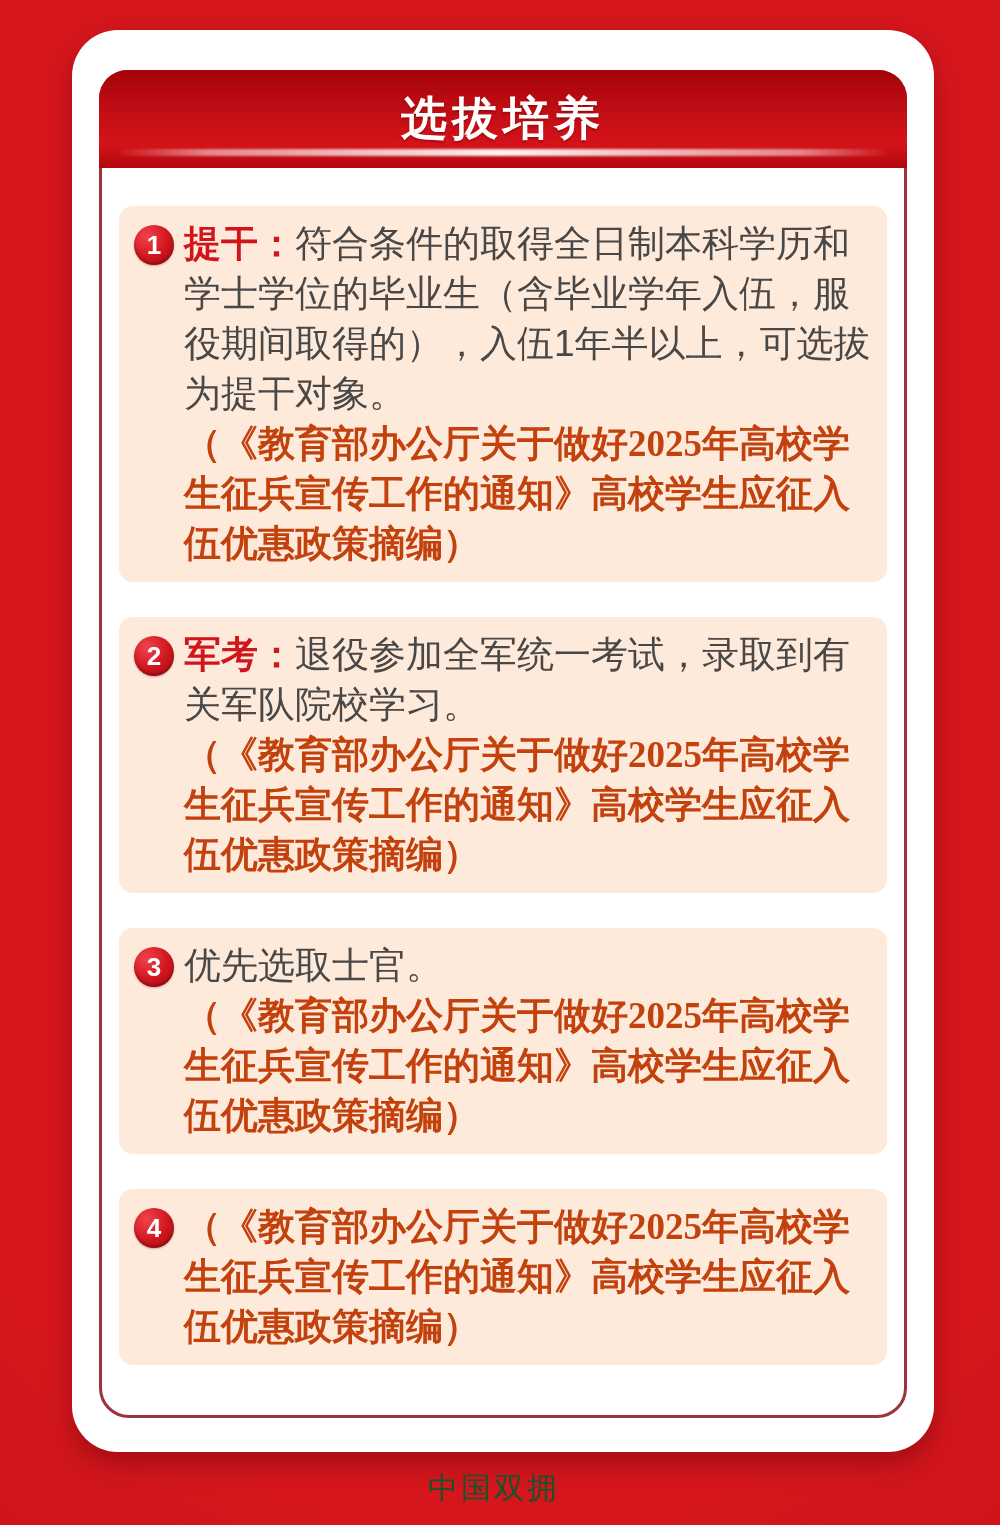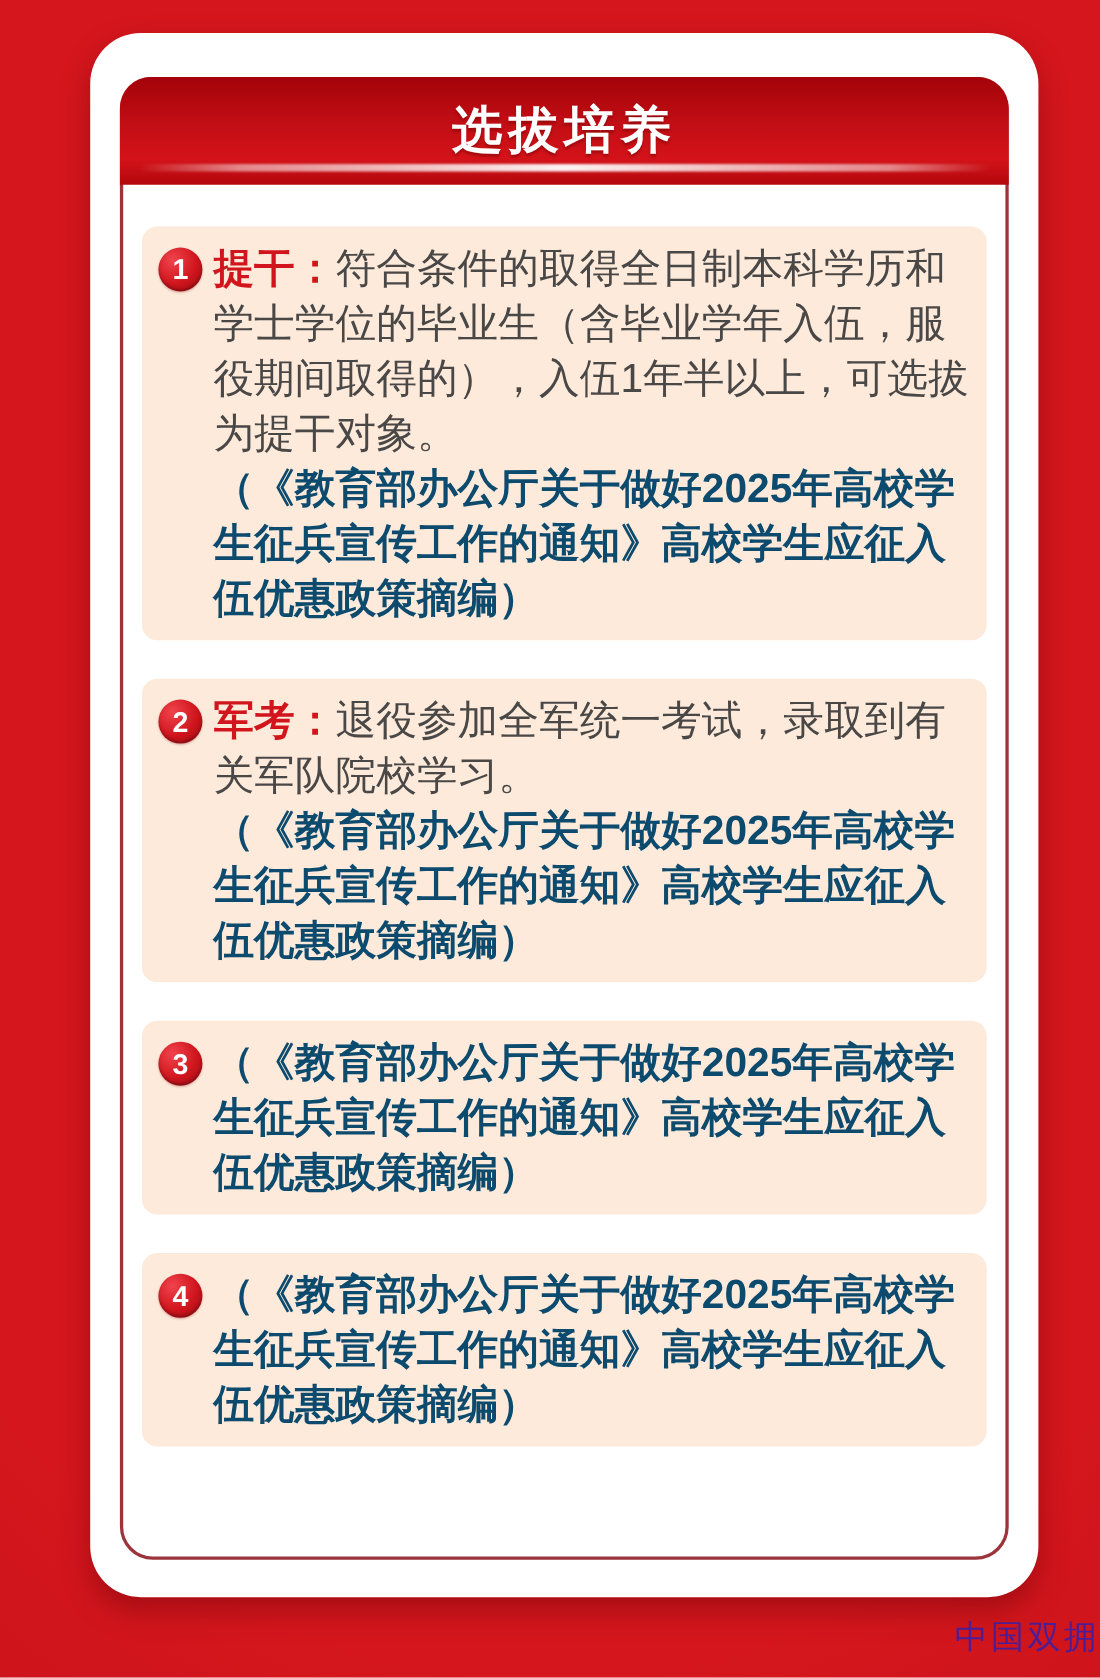--- a/index.html
+++ b/index.html
@@ -4,21 +4,21 @@
 <style>
   * { margin:0; padding:0; box-sizing:border-box; }
   html, body { width:1000px; height:1525px; overflow:hidden; }
   body {
     position:relative;
     font-family:"Liberation Sans","DejaVu Sans",sans-serif;
     background:radial-gradient(130% 105% at 50% 42%, var(--background-red,#d5161d) 55%, #bd1017 100%);
   }
 
   .card {
-    position:absolute; left:82px; top:30px; width:862px; height:1422px;
+    position:absolute; left:72px; top:30px; width:862px; height:1422px;
     background:#ffffff; border-radius:46px;
     box-shadow:0 12px 26px rgba(90,0,6,.38);
   }
 
   .panel {
     position:absolute; left:27px; top:40px; width:808px; height:1348px;
     background:#ffffff;
     border:3px solid var(--border-maroon,#9c343c);
     border-radius:30px;
   }
@@ -56,25 +56,25 @@
     flex:0 0 40px; width:40px; height:40px; margin:6px 10px 0 0;
     border-radius:50%;
     background:radial-gradient(circle at 32% 28%, #f0434c 0%, #d0151d 55%, #970c12 100%);
     box-shadow:inset 0 -2px 3px rgba(0,0,0,.28), 0 1px 2px rgba(120,0,0,.3);
     color:#ffffff; font-size:26px; font-weight:bold;
     display:flex; align-items:center; justify-content:center;
   }
 
   .text { flex:1; font-size:37px; line-height:50px; color:var(--text-gray,#4a4847); }
   .keyword { color:var(--accent-red,#d2151c); font-weight:bold; }
-  .citation { font-weight:bold; color:#0c4a6e; }
+  .citation { font-weight:bold; color:#c2410c;font-family:Liberation Serif, serif; }
 
   .footer {
-    position:absolute; left:0; right:0; top:1468px;
-    text-align:right; color:#4c1d95; font-size:30px; letter-spacing:3px;
+    position:absolute; left:0; right:12px; top:1468px;
+    text-align:center; color:#14532d; font-size:30px; letter-spacing:3px;
   }
 </style>
 </head>
 <body>
 
 <div class="card">
   <div class="panel">
 
     <header class="banner">
       <h1>选拔培养</h1>
@@ -101,20 +101,21 @@
           <p><span class="keyword">军考：</span><span>退役参加全军统一考试，录取到有关军队院校学习。</span></p>
           <p class="citation">（《教育部办公厅关于做好2025年高校学生征兵宣传工作的通知》高校学生应征入伍优惠政策摘编）</p>
         </div>
       </div>
 
       <div class="section">
         <span class="badge">
             <span>3</span>
           </span>
         <div class="text">
+          <p><span class="keyword"></span><span>优先选取士官。</span></p>
           <p class="citation">（《教育部办公厅关于做好2025年高校学生征兵宣传工作的通知》高校学生应征入伍优惠政策摘编）</p>
         </div>
       </div>
 
       <div class="section">
         <span class="badge">
             <span>4</span>
           </span>
         <div class="text">
           <p class="citation">（《教育部办公厅关于做好2025年高校学生征兵宣传工作的通知》高校学生应征入伍优惠政策摘编）</p>

